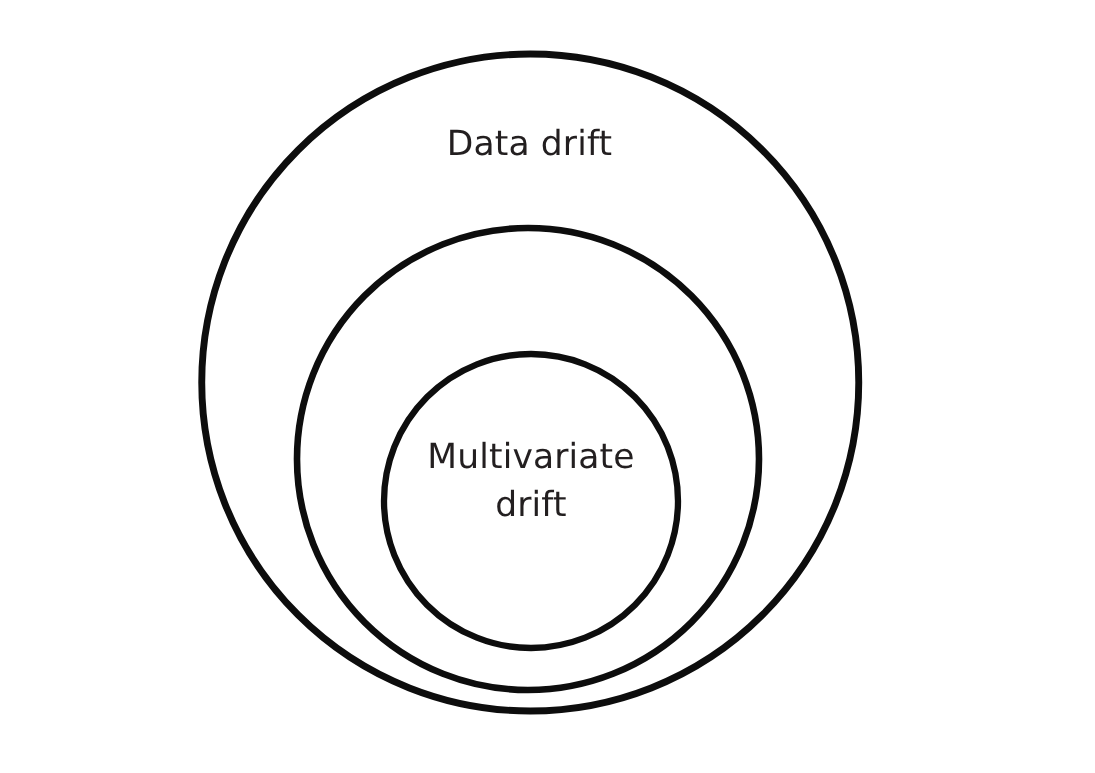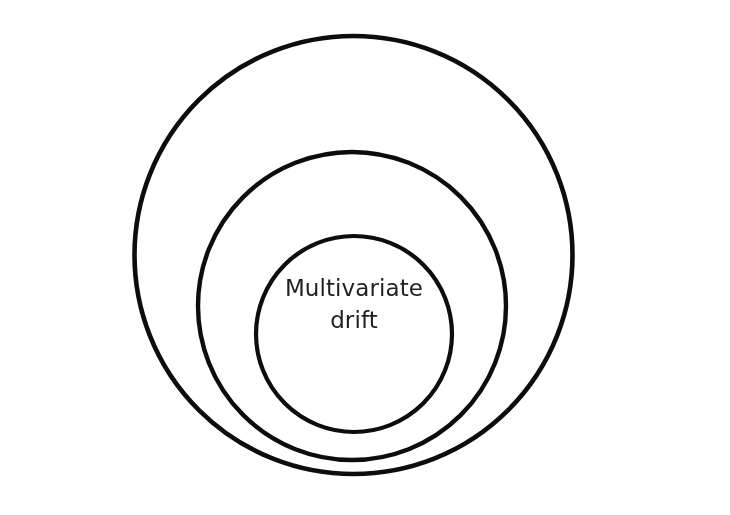--- a/index.html
+++ b/index.html
@@ -54,37 +54,38 @@
     top: 80px;
     width: 300px;
   }
   #label-middle {
     left: 204px;
     top: 167px;
     width: 296px;
   }
   #label-inner {
     left: 204px;
-    top: 272px;
+    top: 289px;
     width: 300px;
   }
 </style>
 </head>
 <body>
 
 <div id="diagram-root" style="background: rgb(255, 255, 255);">
 
   <svg id="venn-svg" viewBox="0 0 730 515" xmlns="http://www.w3.org/2000/svg">
     <rect x="0" y="0" width="730" height="515" fill="#ffffff"></rect>
 
     <circle class="circle-ring ring-outer" cx="353.5" cy="255" r="219" stroke-width="4.6" stroke="#0d0d0d" fill="#ffffff"></circle>
 
     <circle class="circle-ring ring-middle" cx="352" cy="306" r="154" stroke-width="4.4" stroke="#0d0d0d" fill="#ffffff"></circle>
 
     <circle class="circle-ring ring-inner" cx="354" cy="334" r="98" stroke-width="4.2" stroke="#0d0d0d" fill="#ffffff"></circle>
   </svg>
 
+  <div id="label-outer" class="venn-label" style="color: rgb(35, 31, 32);">Data drift</div>
 
 
   <div id="label-inner" class="venn-label" style="color: rgb(35, 31, 32);">Multivariate
 drift</div>
 
 </div>
 
 </body></html>

